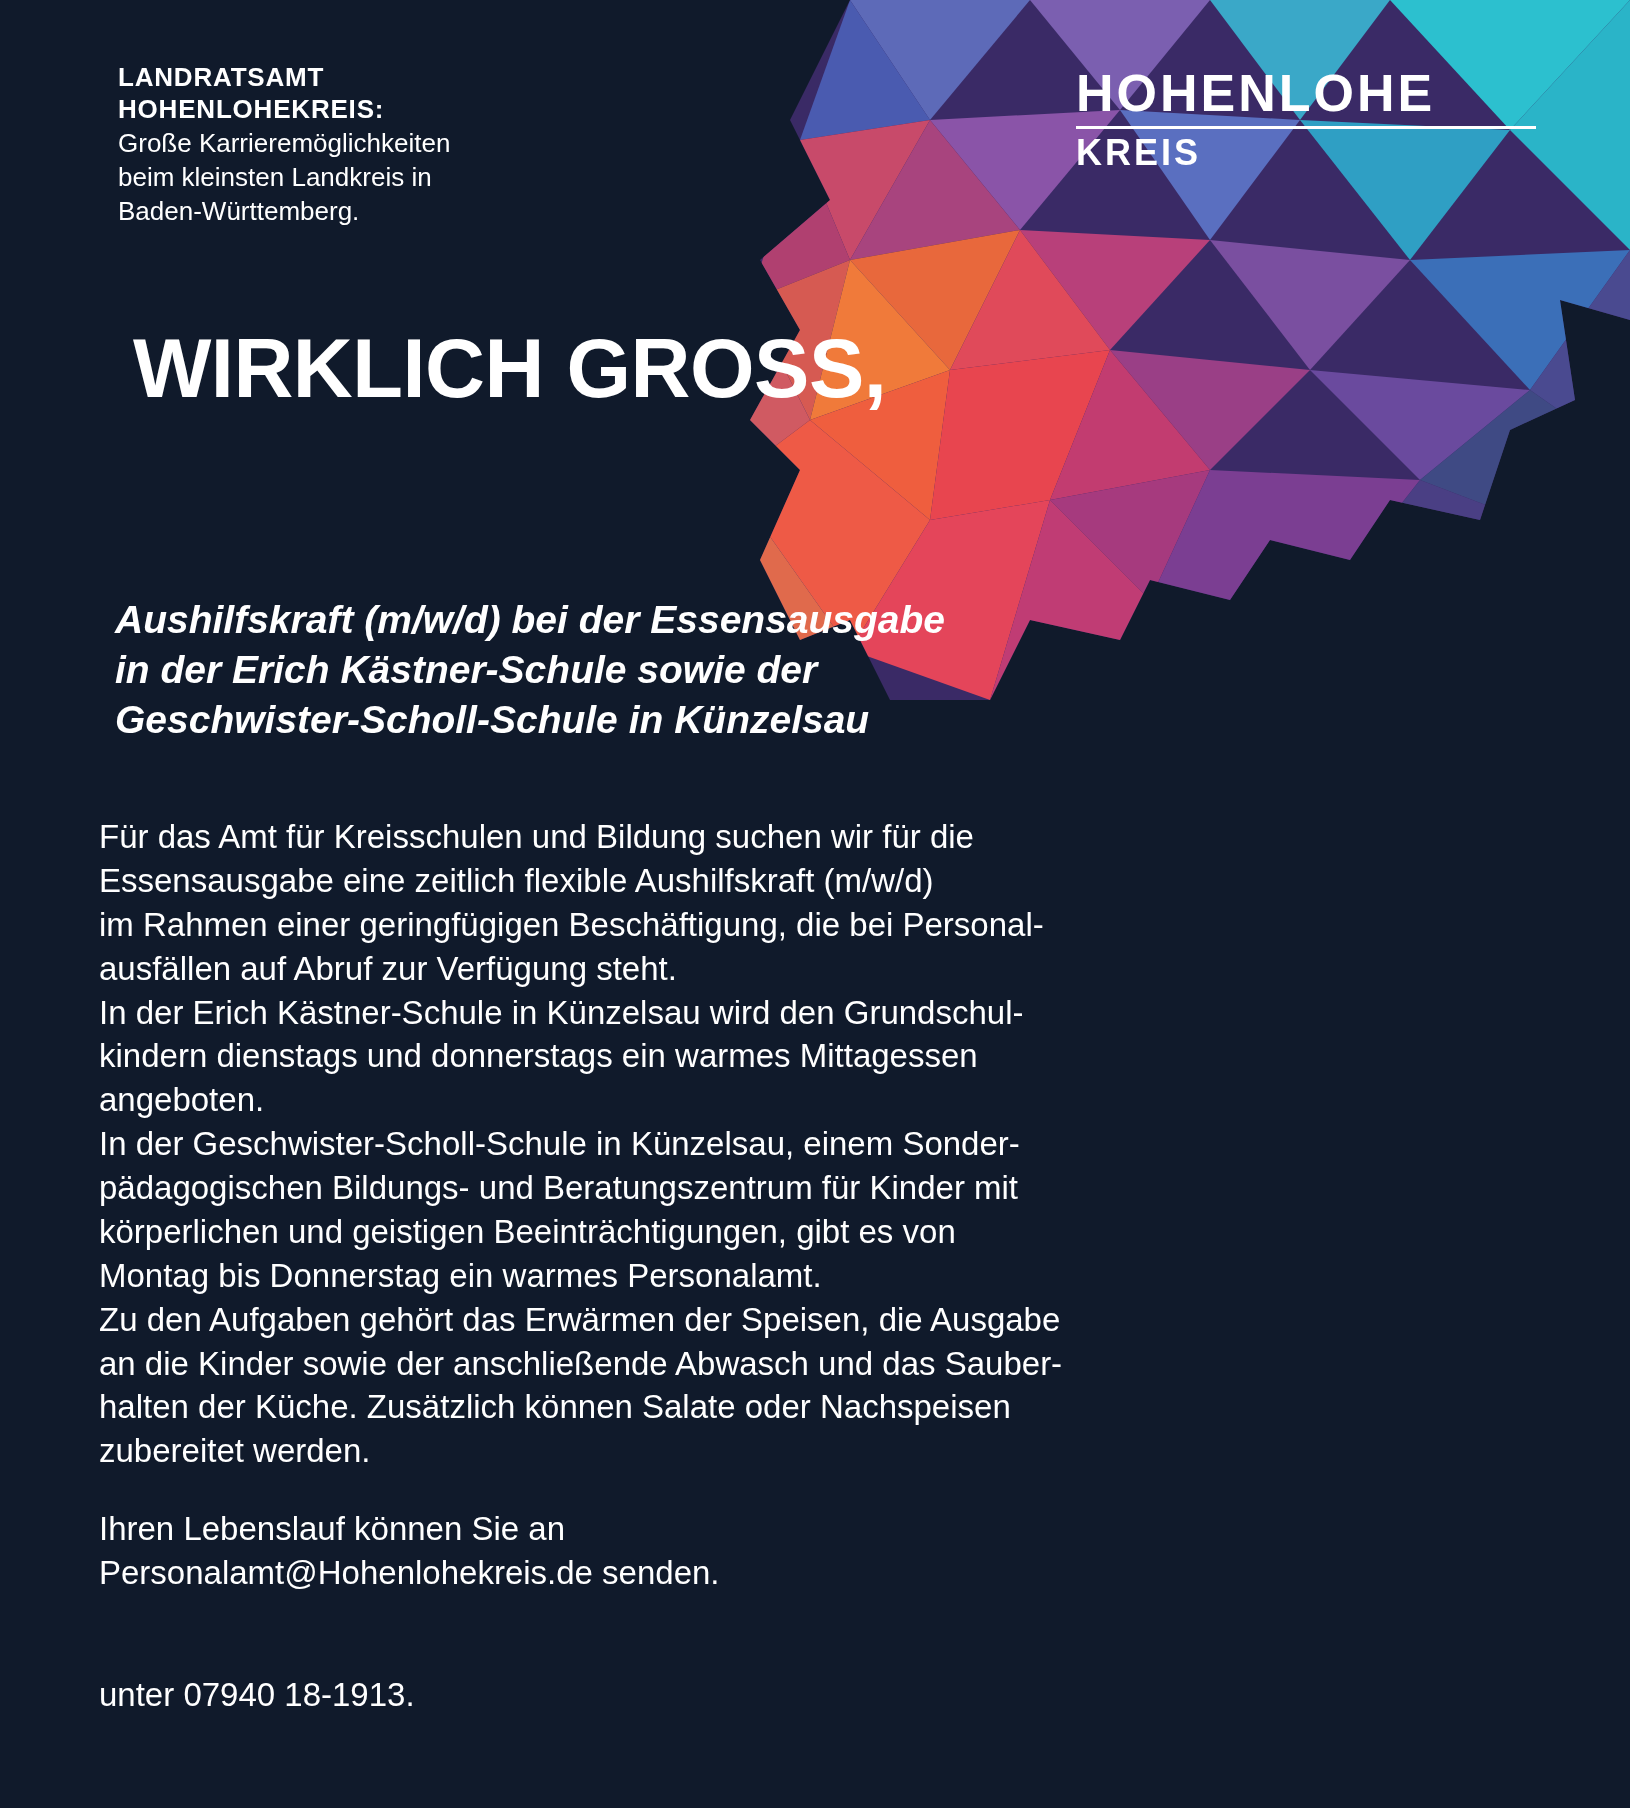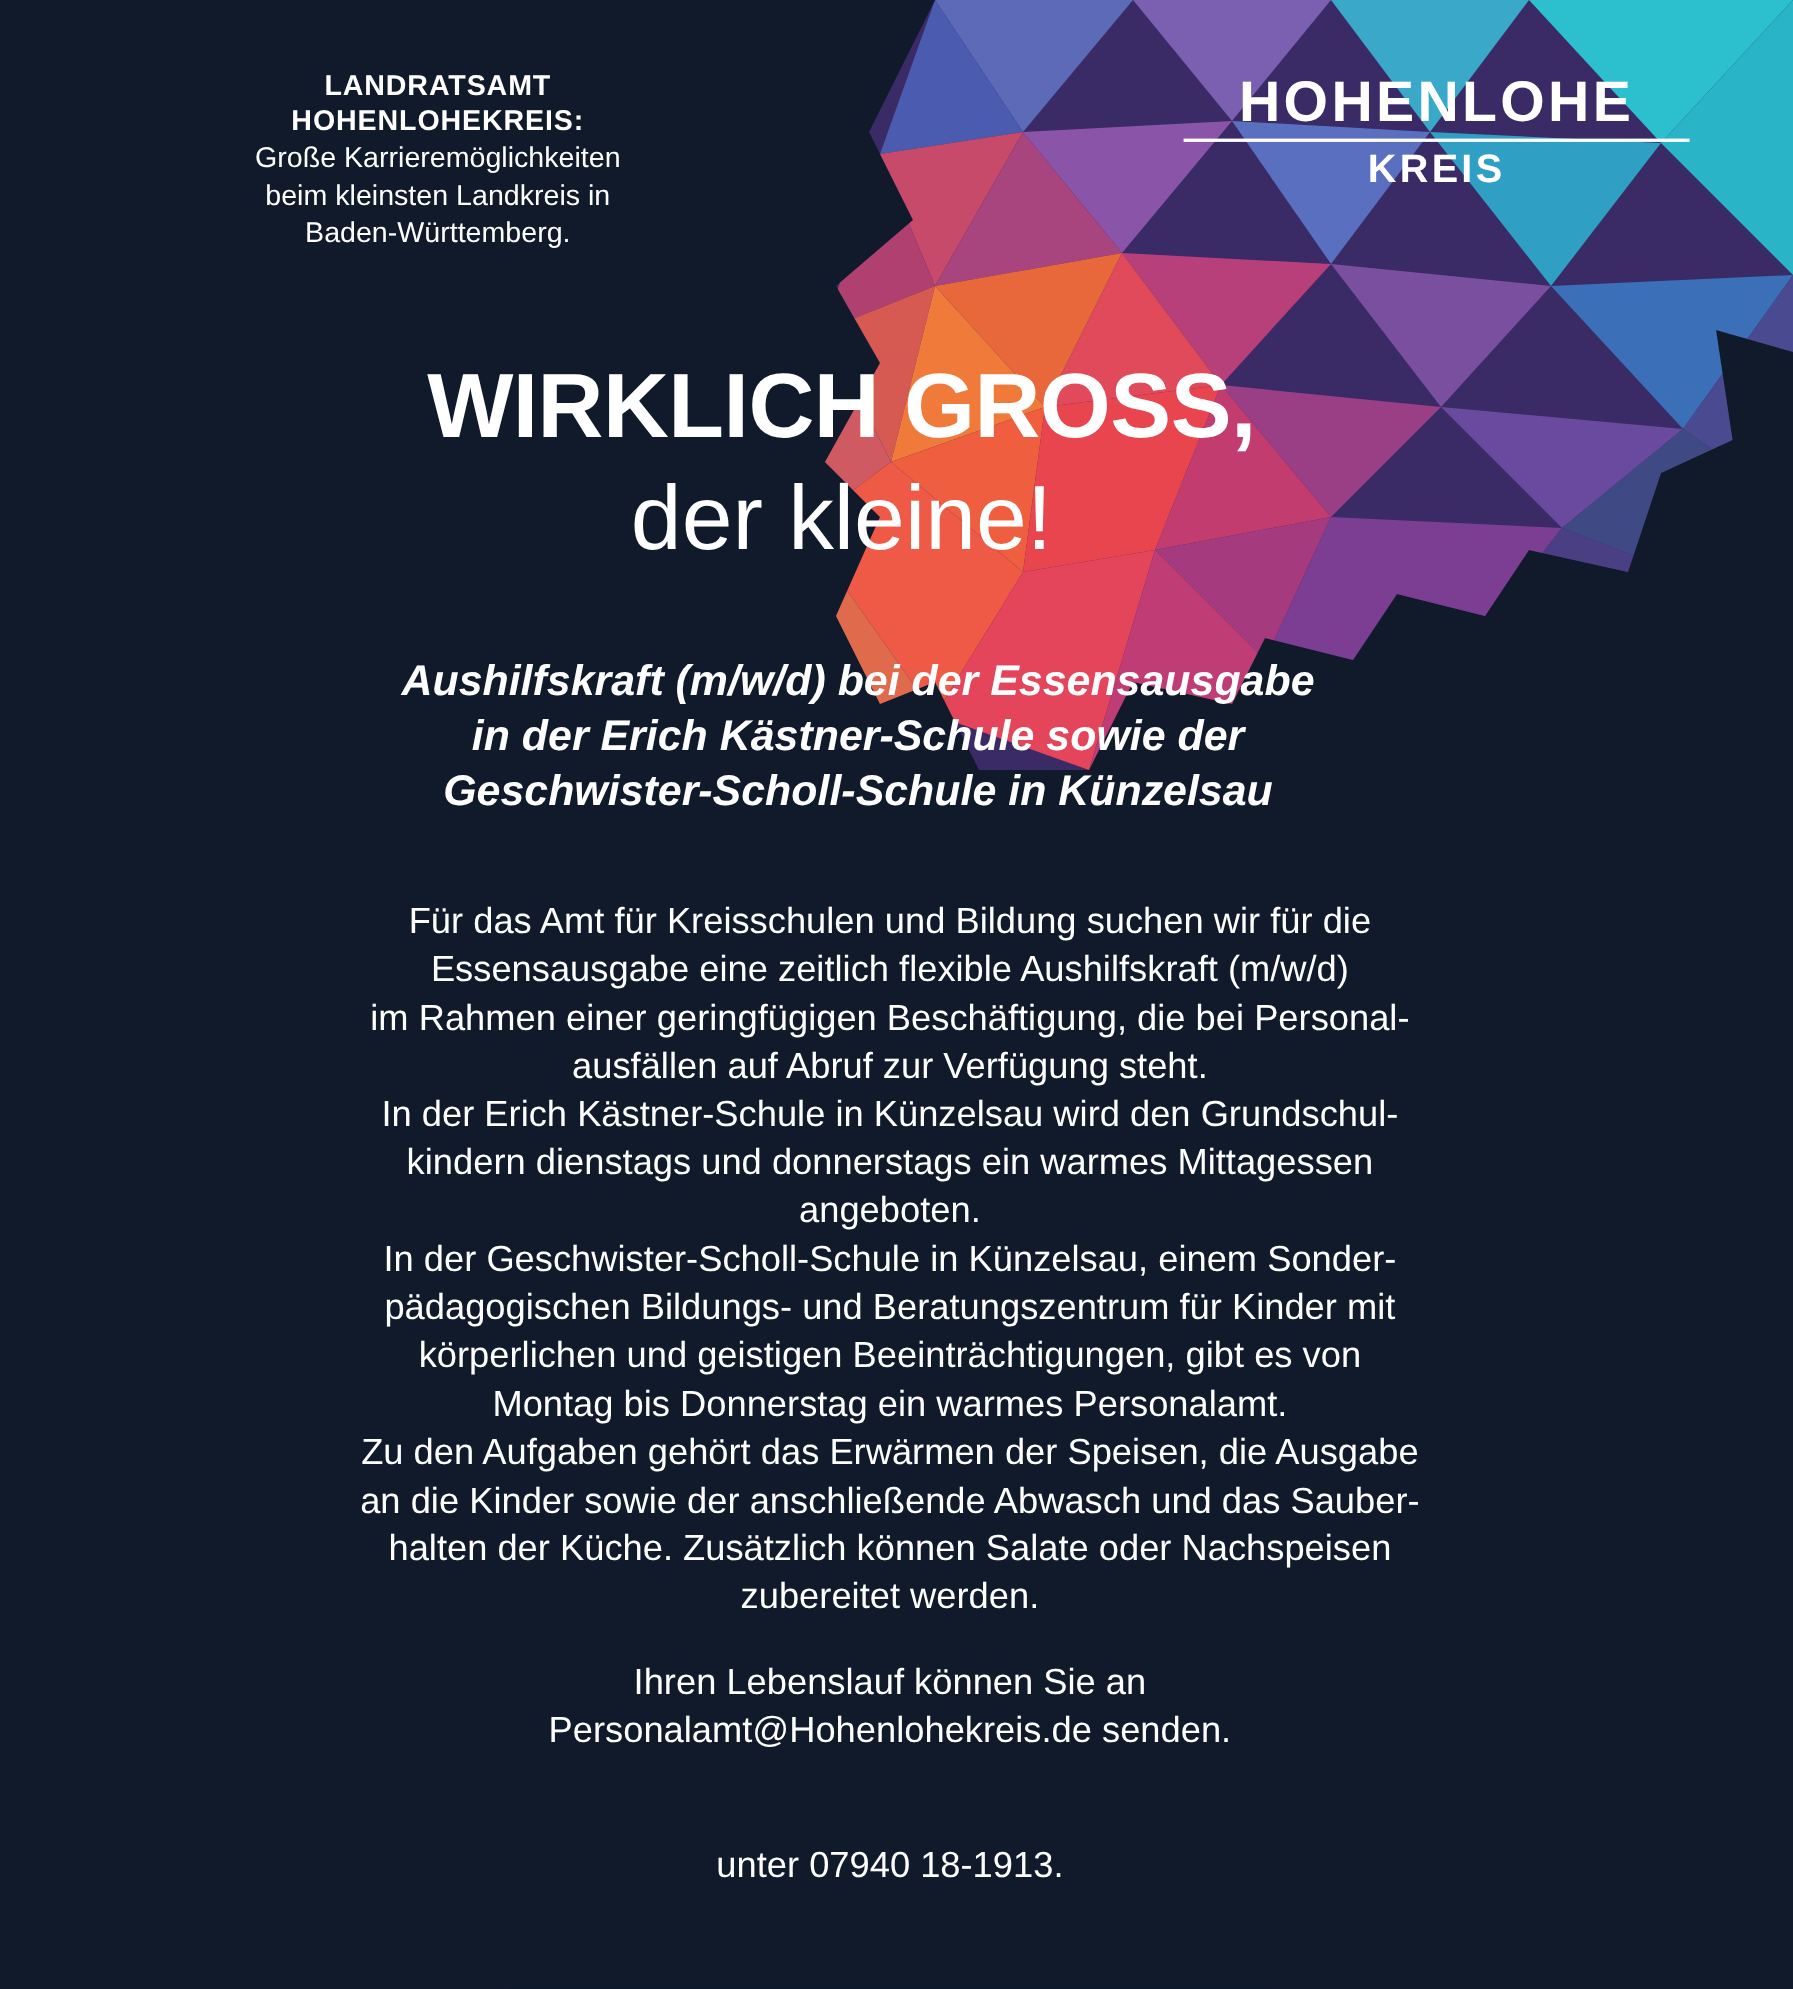--- a/index.html
+++ b/index.html
@@ -14,21 +14,20 @@
     font-family: "Liberation Sans", sans-serif;
     color: #ffffff;
     position: relative;
   }
 
   .ad {
     position: absolute;
     inset: 0;
     background: #101a2b;
     overflow: hidden;
-    text-align: center;
   }
 
   
   .art {
     position: absolute;
     top: 0;
     right: 0;
     width: 1300px;
     height: 700px;
     pointer-events: none;
@@ -204,21 +203,20 @@
   </div>
 
   <div class="logo-wrap">
     <div class="l1">HOHENLOHE</div>
     <div class="rule"></div>
     <div class="l2">KREIS</div>
   </div>
 
   <div class="headline">
     <p class="h-bold">WIRKLICH GROSS,</p>
-    <p class="h-light">der kleine!</p>
   </div>
 
   <div class="jobtitle">
     <div>Aushilfskraft (m/w/d) bei der Essensausgabe</div>
     <div>in der Erich Kästner-Schule sowie der</div>
     <div>Geschwister-Scholl-Schule in Künzelsau</div>
   </div>
 
   <div class="body-text">
     <p>

